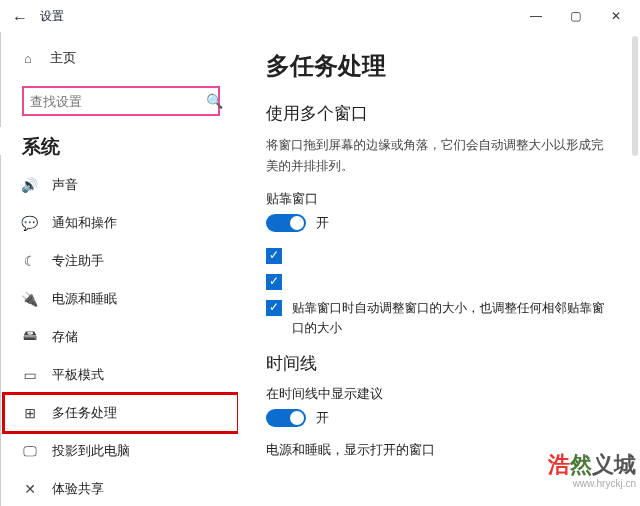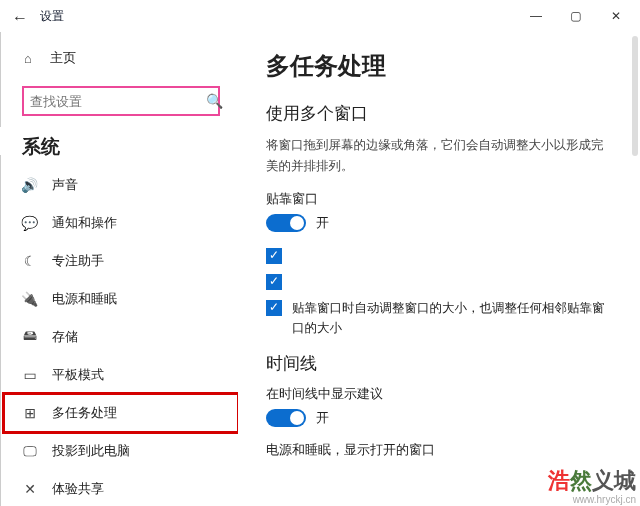--- a/index.html
+++ b/index.html
@@ -142,21 +142,21 @@
     flex-shrink:0;
     margin-top:2px;
   }
   .divider-line-left {
     position:absolute;
     left:0; top:32px; width:1px; height:474px;
     background: linear-gradient(#ccc 0 20%, transparent 20% 26%, #ccc 26% 100%);
   }
   .watermark {
     position:absolute;
-    right:4px; bottom:0;
+    right:4px; bottom:16px;
     text-align:right;
     font-size:10px;
     color:#aaa;
     line-height:1.2;
   }
   .watermark .big {
     font-size: 22px;
     font-weight: 800;
   }
   .watermark .big .r { color:#e33; }

